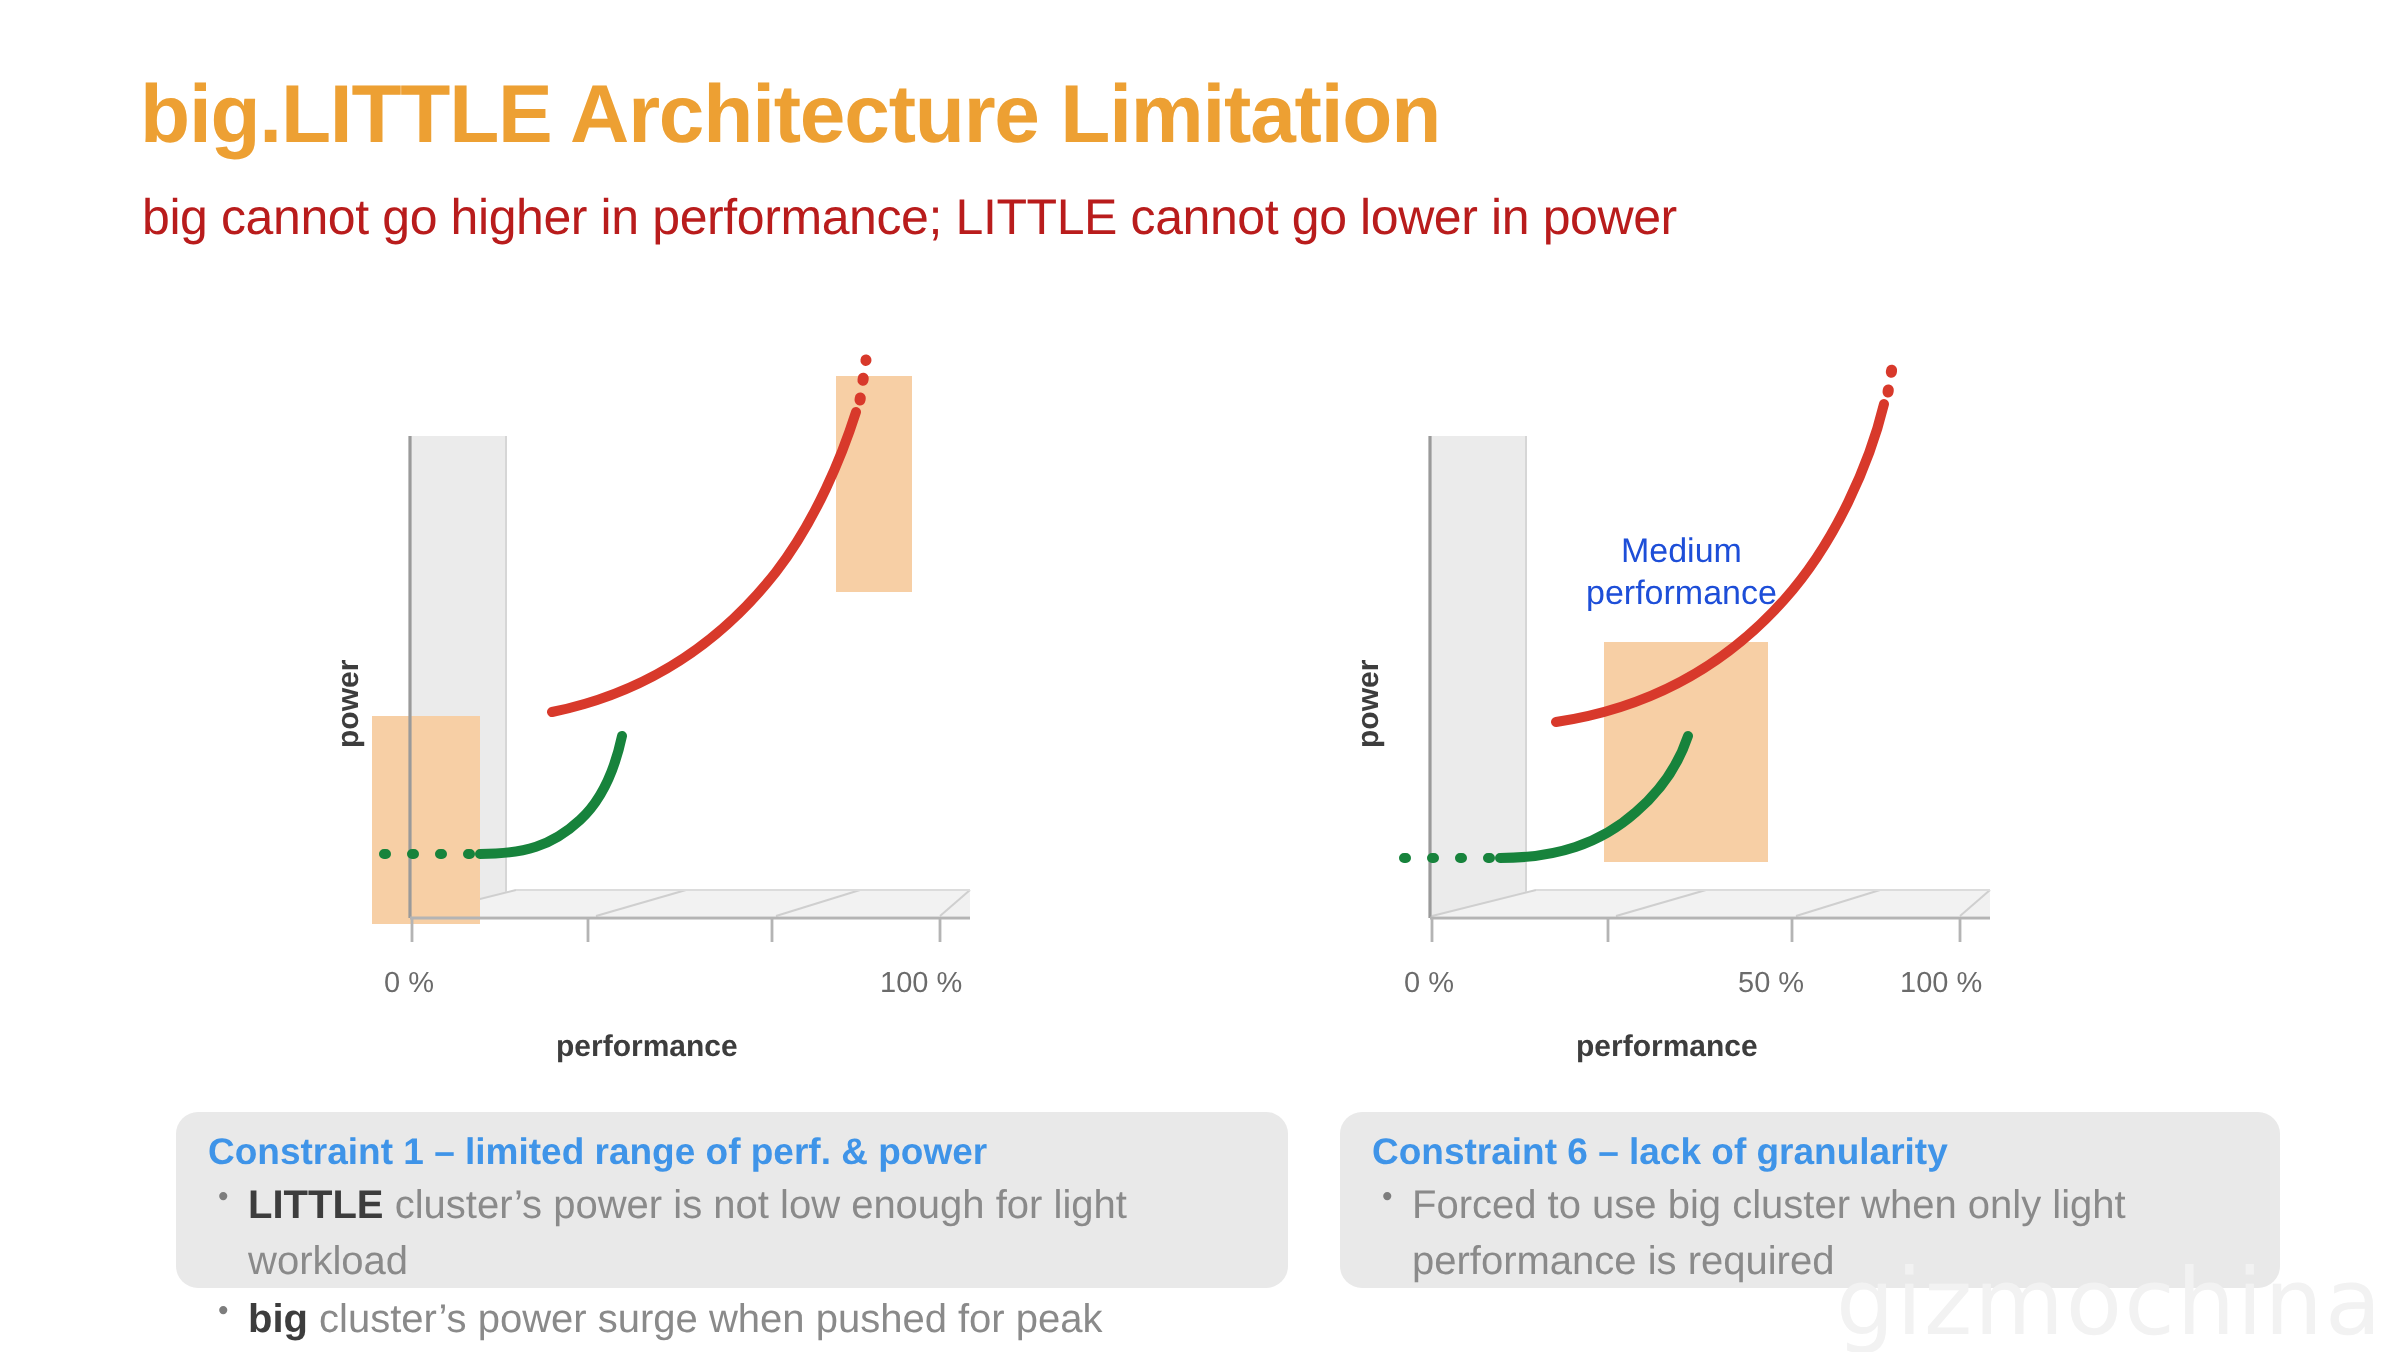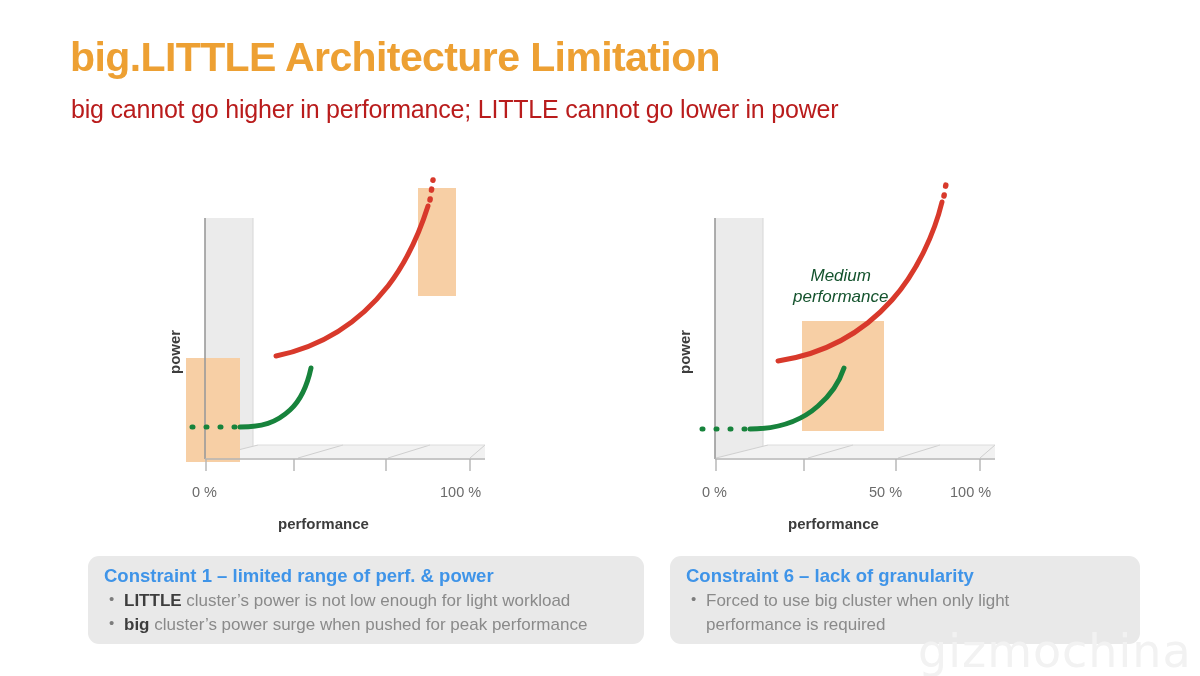--- a/index.html
+++ b/index.html
@@ -50,38 +50,38 @@
     white-space:nowrap;
   }
   .ticklabel{
     position:absolute;font-size:14.5px;color:#6b6b6b;white-space:nowrap;
   }
   .ylabel{
     position:absolute;font-size:15px;font-weight:bold;color:#3d3d3d;
     transform:rotate(-90deg);transform-origin:left top;white-space:nowrap;
   }
   .annot{
-    position:absolute;font-size:17px;font-style:italic;color:#14532d;
+    position:absolute;font-size:17px;color:#1d4ed8;
     text-align:center;line-height:1.22;white-space:nowrap;
   }
 
   
   .cbox{
     position:absolute;top:540px;
     background:#e9e9e9;border-radius:11px;
   }
   #cbox1{left:88px;width:556px;height:88px;}
   #cbox2{left:670px;width:470px;height:88px;}
   .cbox h3{
     margin:0;padding:9px 12px 2px 16px;
     font-size:18.5px;font-weight:bold;color:#3f94e8;white-space:nowrap;
   }
   .cbox ul{margin:0;padding:0 10px 0 34px;list-style:none;}
   .cbox li{
-    position:relative;font-size:17px;color:#8a8a8a;line-height:1.42;
+    position:relative;font-size:20px;color:#8a8a8a;line-height:1.42;
     padding-left:2px;
   }
   .cbox li::before{
     content:"\2022";position:absolute;left:-13px;top:-1px;color:#7d7d7d;font-size:15px;
   }
   .cbox li b{color:#3d3d3d;font-weight:bold;}
 </style>
 </head>
 <body>
 

